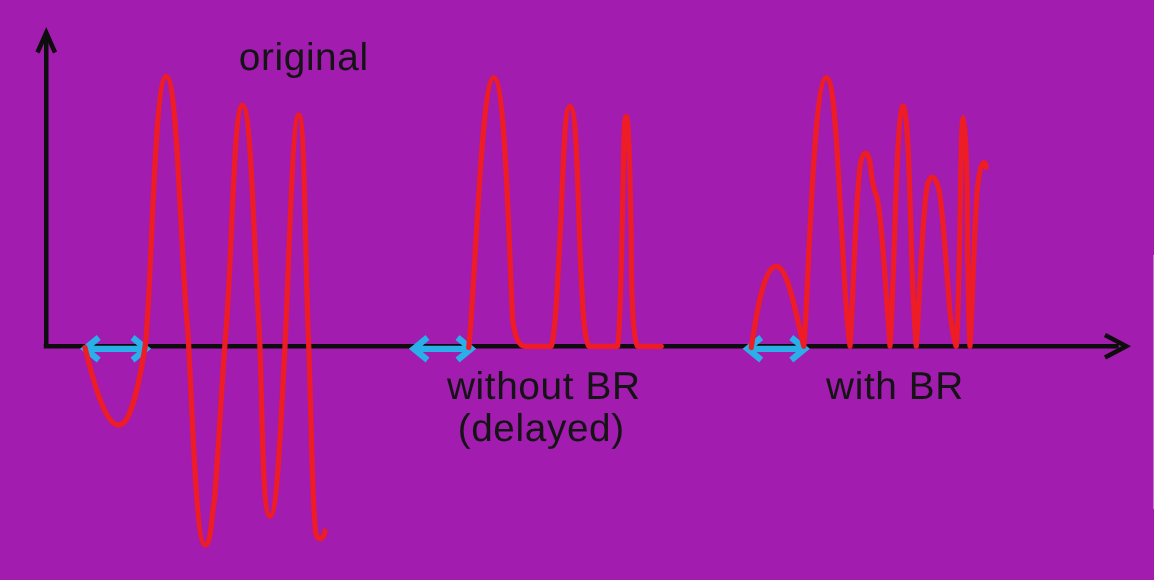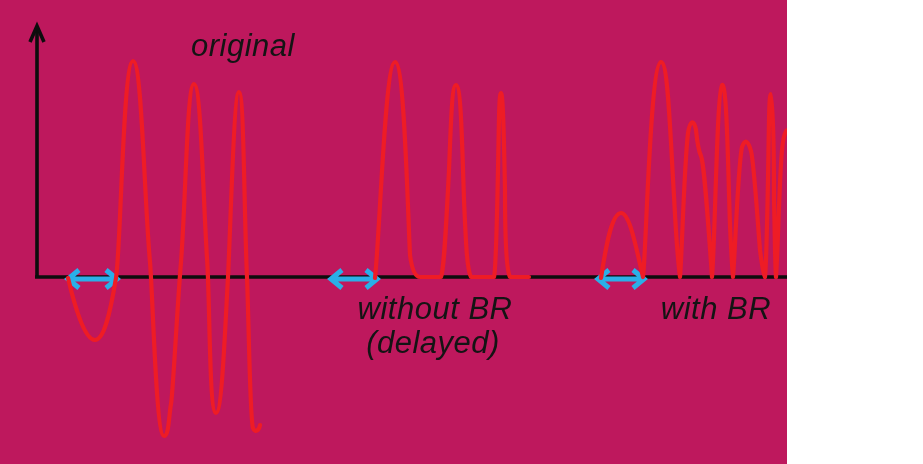--- a/index.html
+++ b/index.html
@@ -3,25 +3,24 @@
 <meta charset="utf-8">
 <style>
   html, body {
     margin: 0;
     padding: 0;
     background: #ffffff;
     font-family: "Liberation Sans", sans-serif;
   }
   .stage {
     position: relative;
-    width: 787px;
+    width: 923px;
     height: 464px;
-    background: #be185d;
+    background: #a21caf;
     overflow: hidden;
-    font-style: italic;
   }
   .stage svg {
     position: absolute;
     left: 0;
     top: 0;
     display: block;
   }
   .axis-line {
     stroke: #0d0d0d;
     stroke-width: 3.6;

